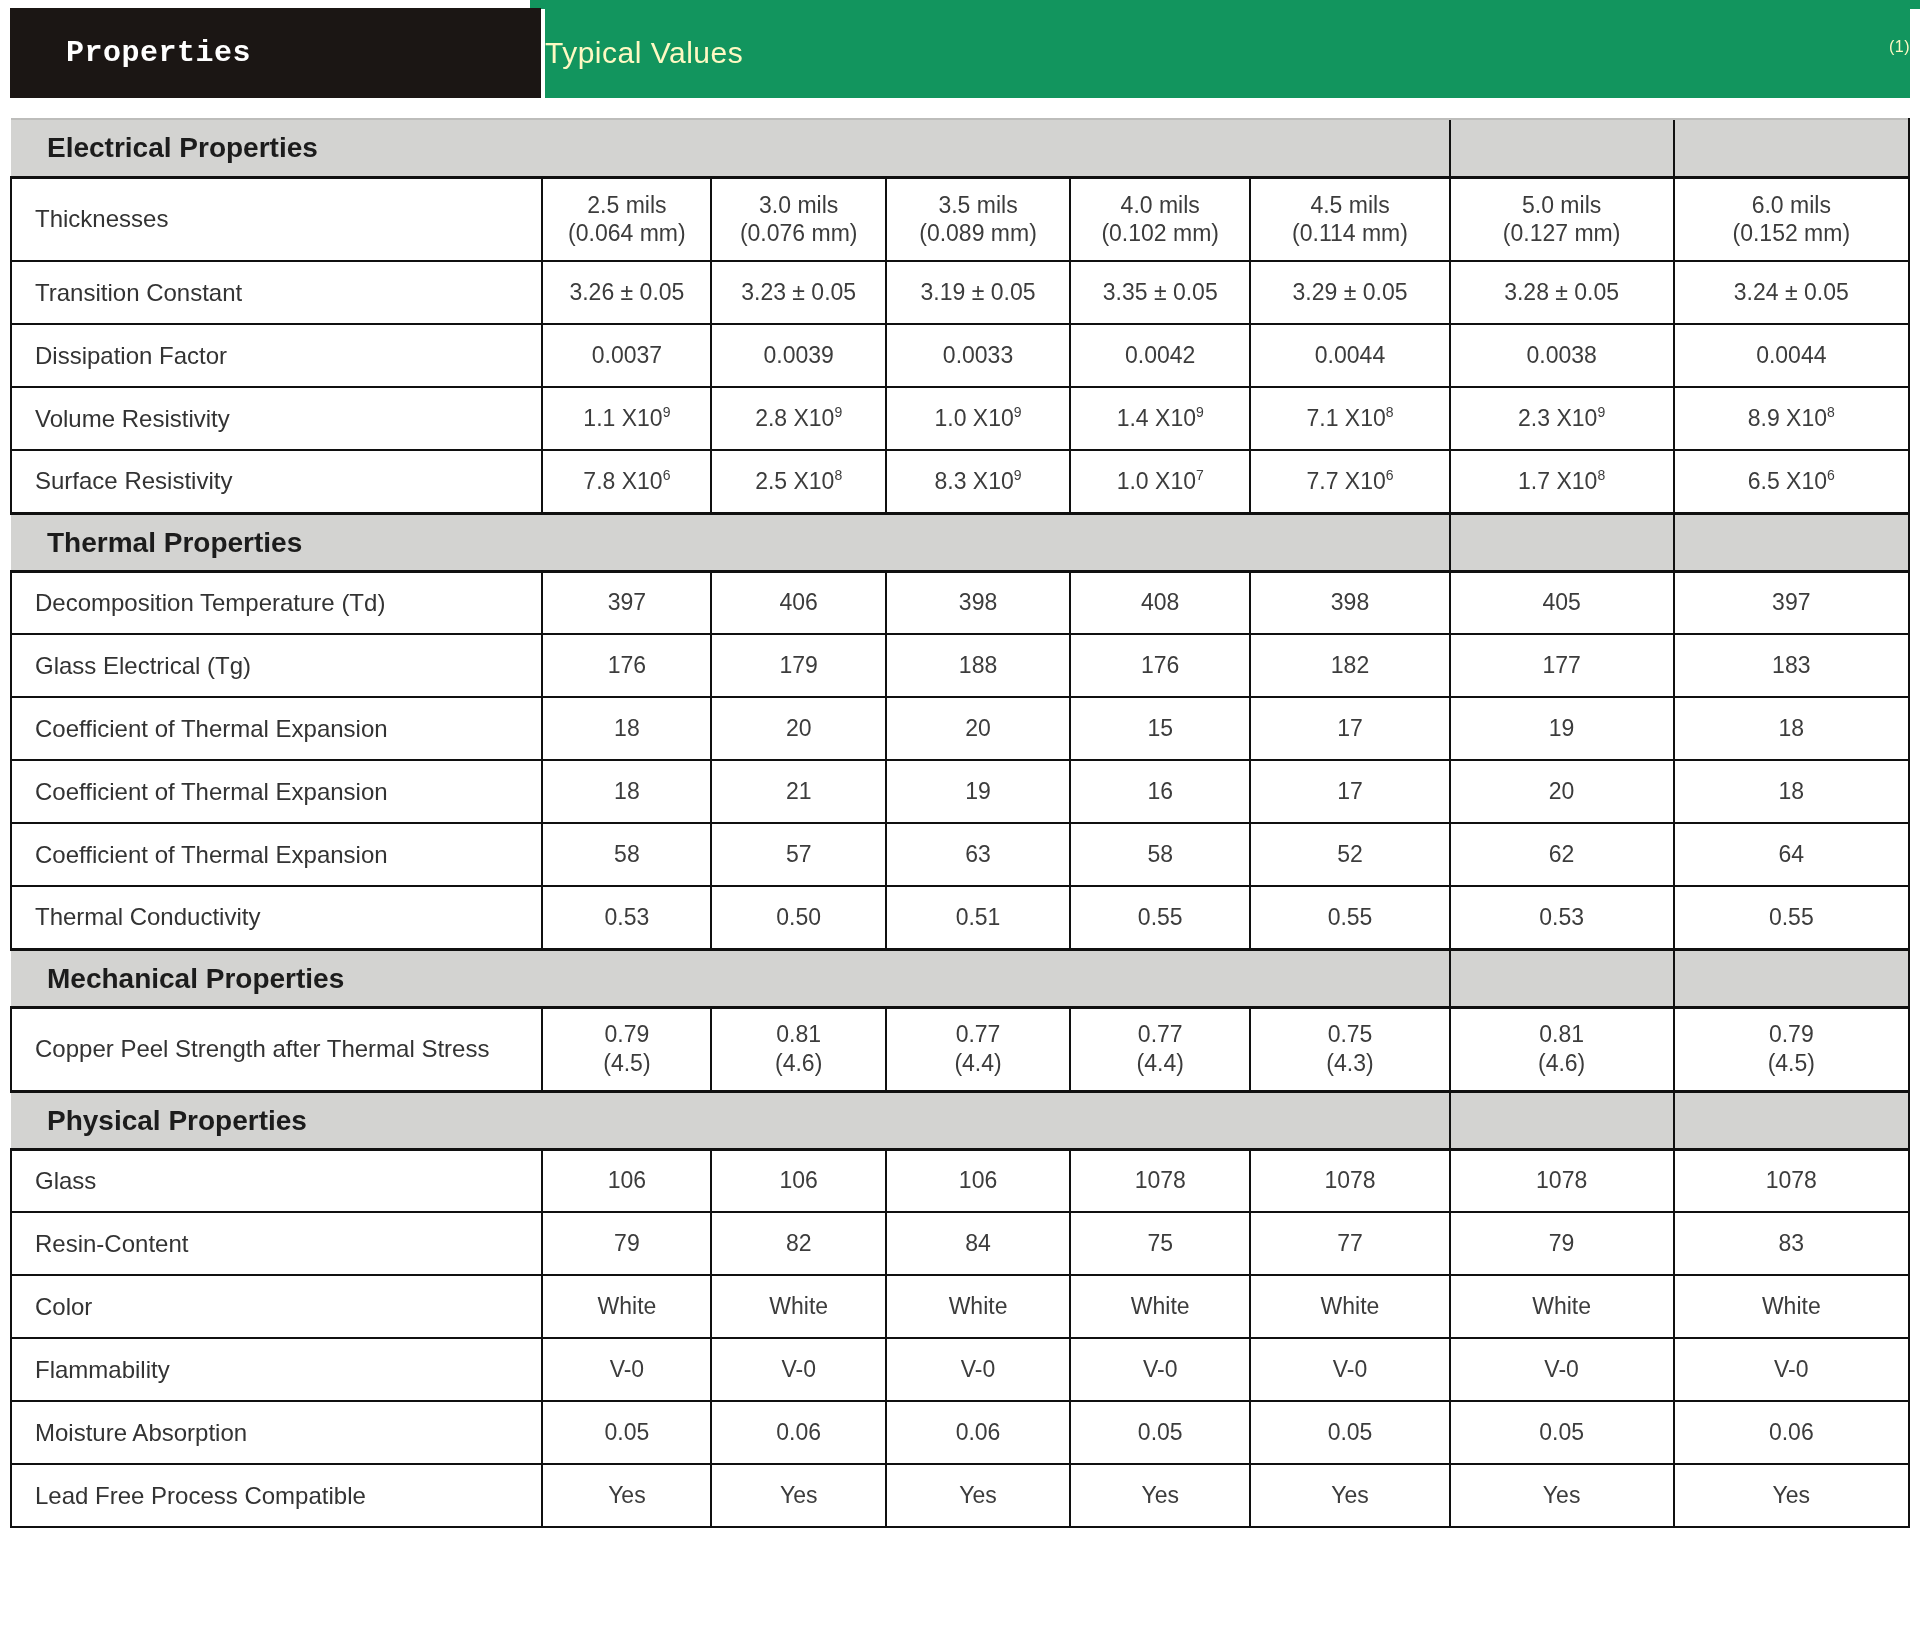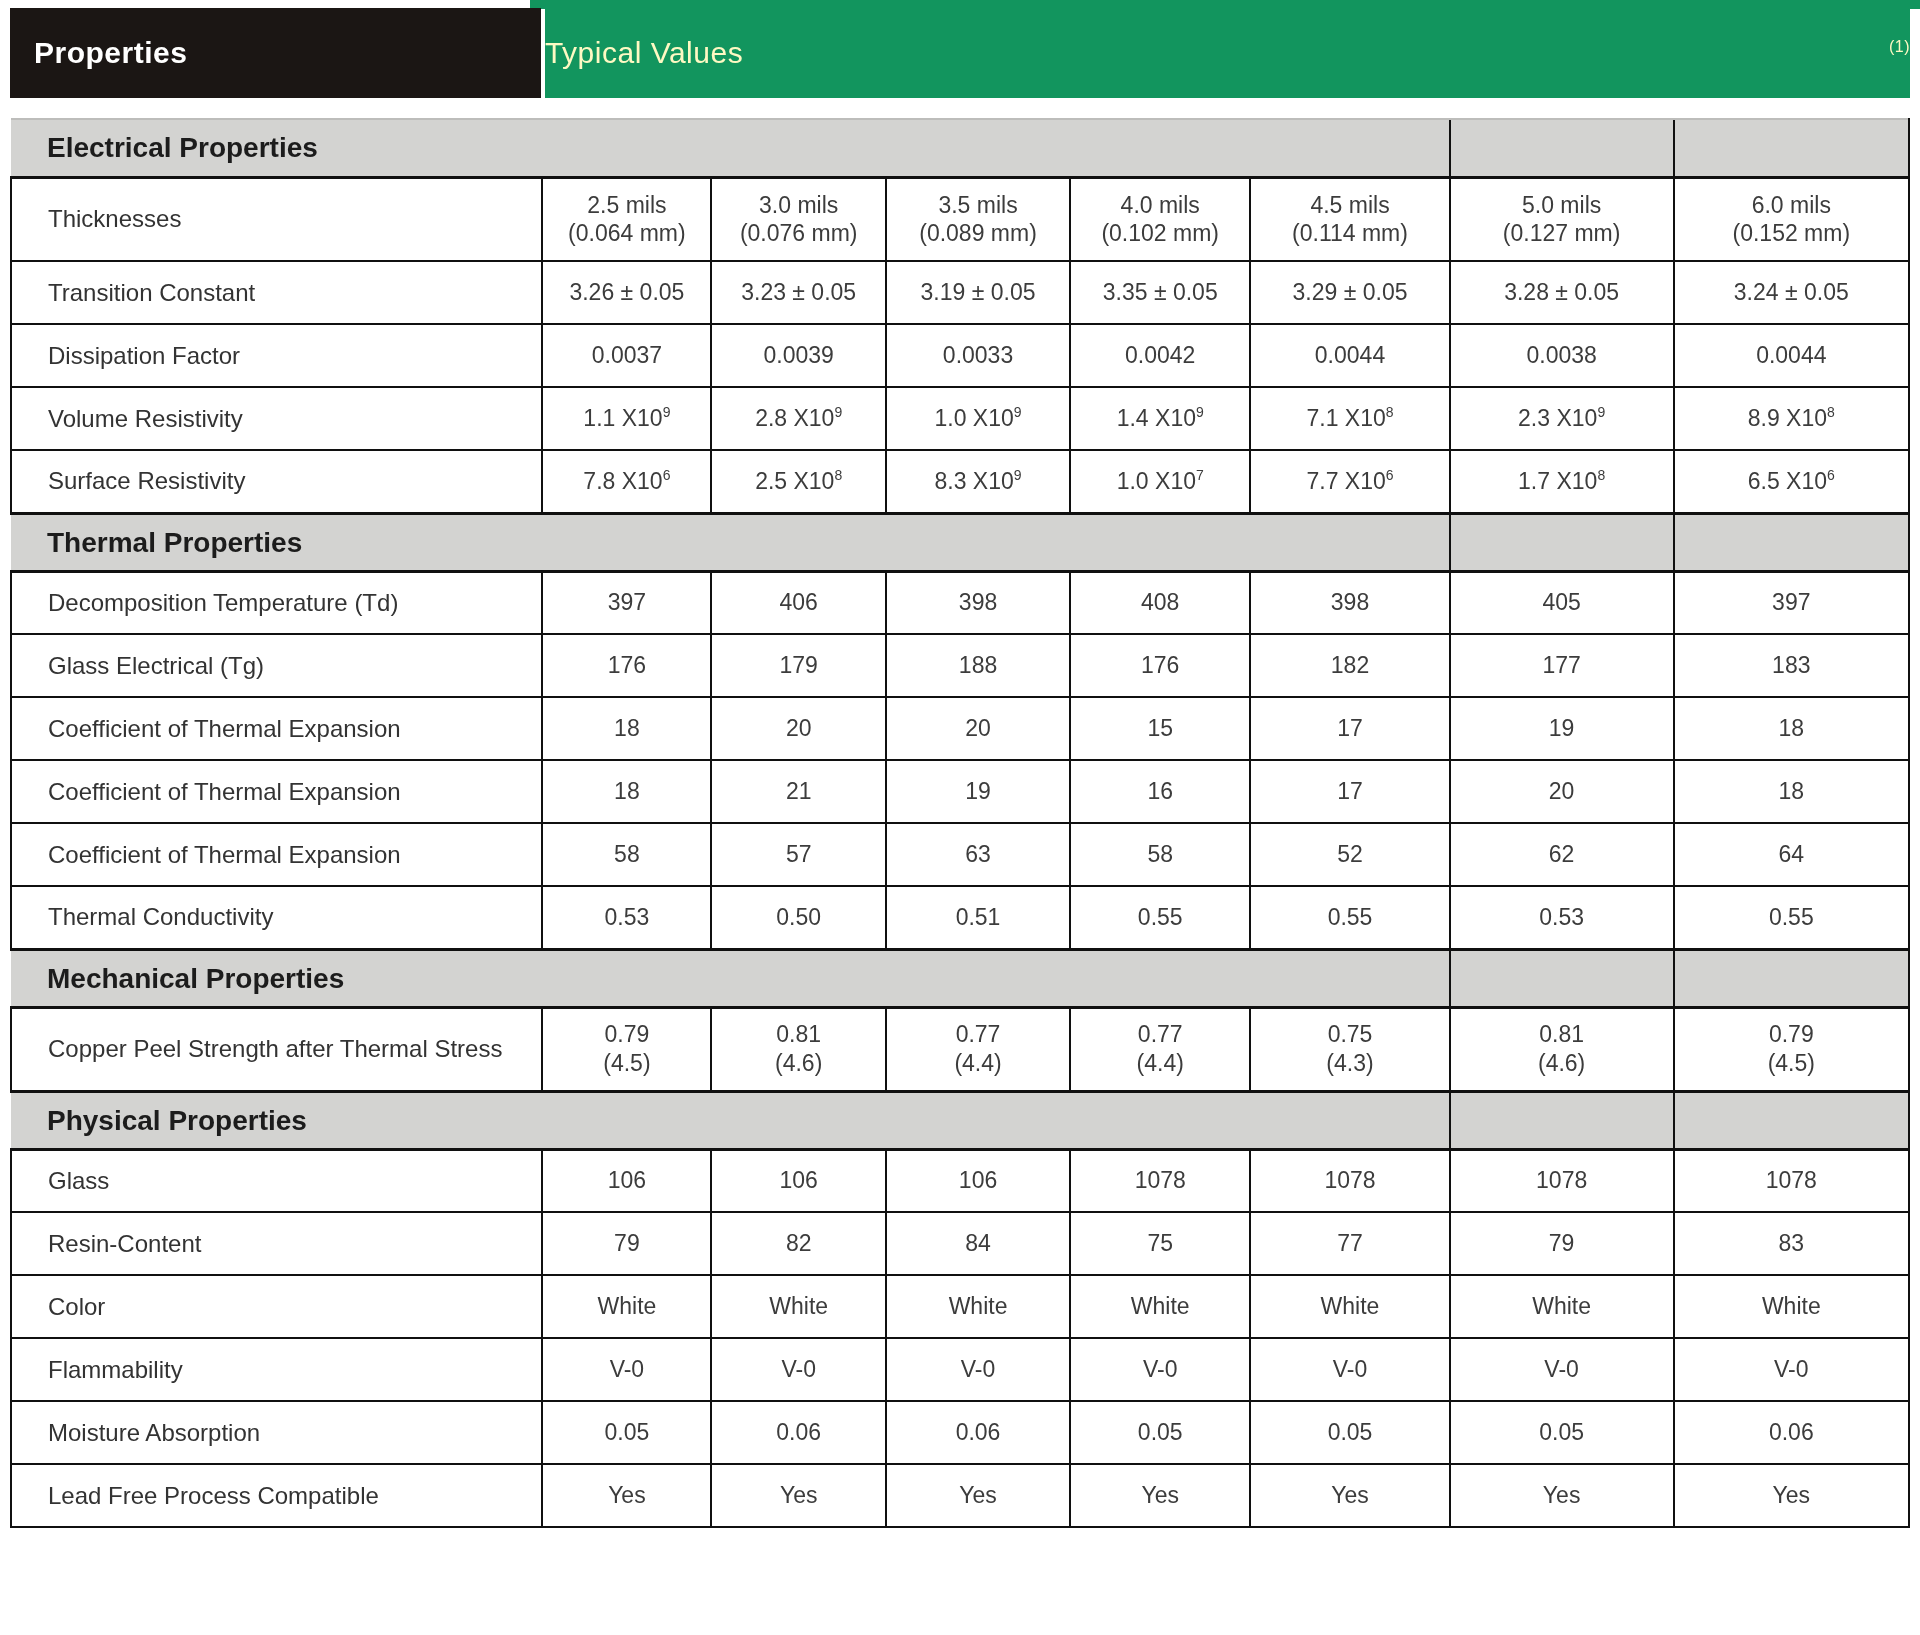--- a/index.html
+++ b/index.html
@@ -29,22 +29,23 @@
   
   #header-band { display: flex; height: 90px; }
   #header-properties {
     width: 28%;
     background: #1b1614;
     color: #ffffff;
     font-weight: bold;
     font-size: 30px;
     display: flex;
     align-items: center;
-    padding-left: 24px;
+    padding-left: 56px;
     letter-spacing: 0.5px;
+    font-family: Liberation Mono, monospace;
   }
   #header-typical {
     width: 72%;
     background: var(--green);
     color: #fef9c3;
     font-weight: normal;
     font-size: 30px;
     display: flex;
     align-items: center;
     justify-content: space-between;
@@ -64,21 +65,21 @@
     font-size: 23px;
     color: #3c3c3c;
     text-align: center;
     vertical-align: middle;
     line-height: 1.25;
   }
   #props-table tr { height: 63px; }
   #props-table tr.tall-row { height: 84px; }
   #props-table td.row-label {
     text-align: left;
-    padding-left: 36px;
+    padding-left: 23px;
     font-size: 24px;
     color: #333333;
   }
   
   #props-table tr.section-row { height: 58px; }
   #props-table tr.section-row td {
     background: #d3d3d1;
     border-left: none;
     border-right: none;
     border-top: 3px solid #101010;

